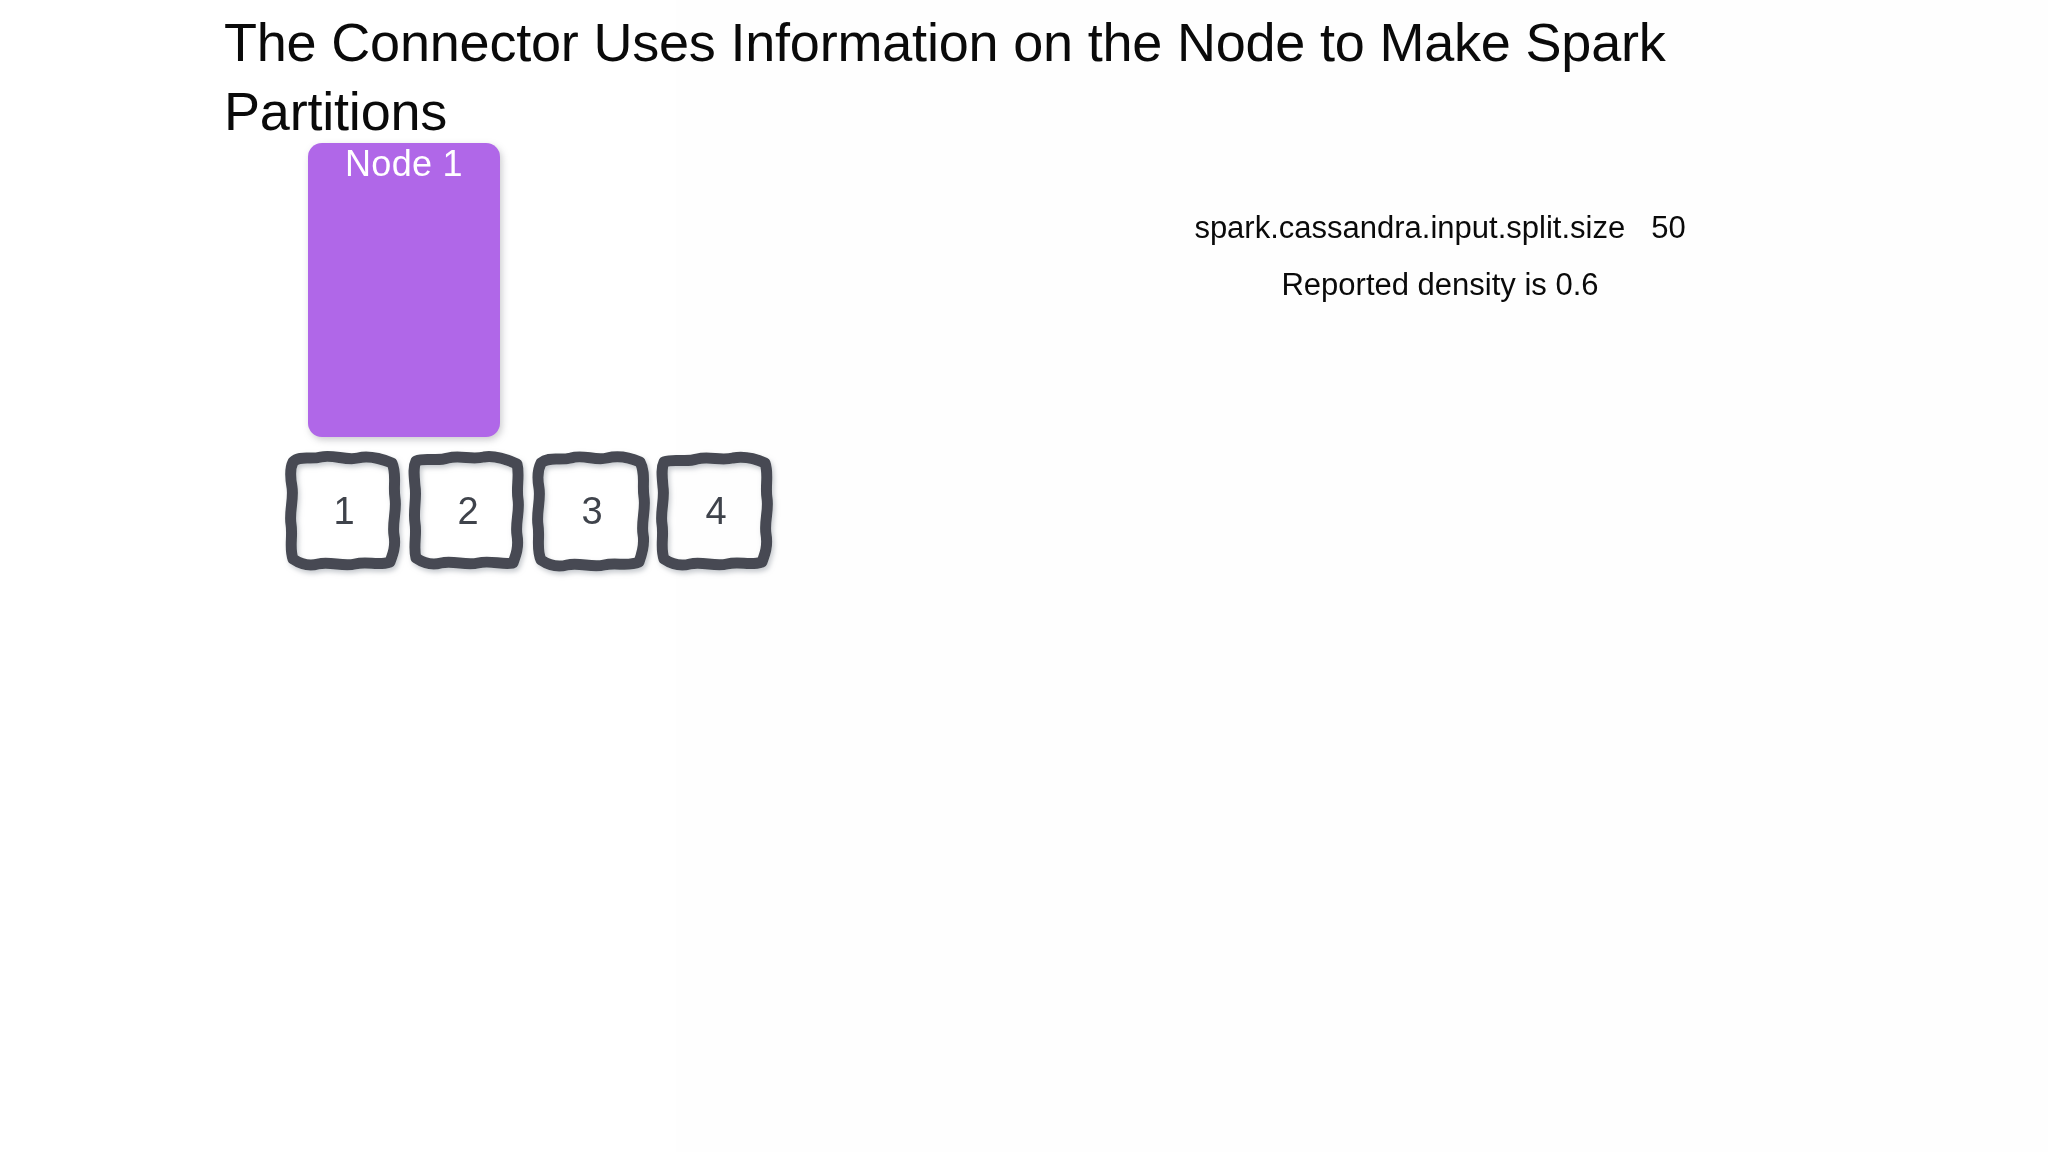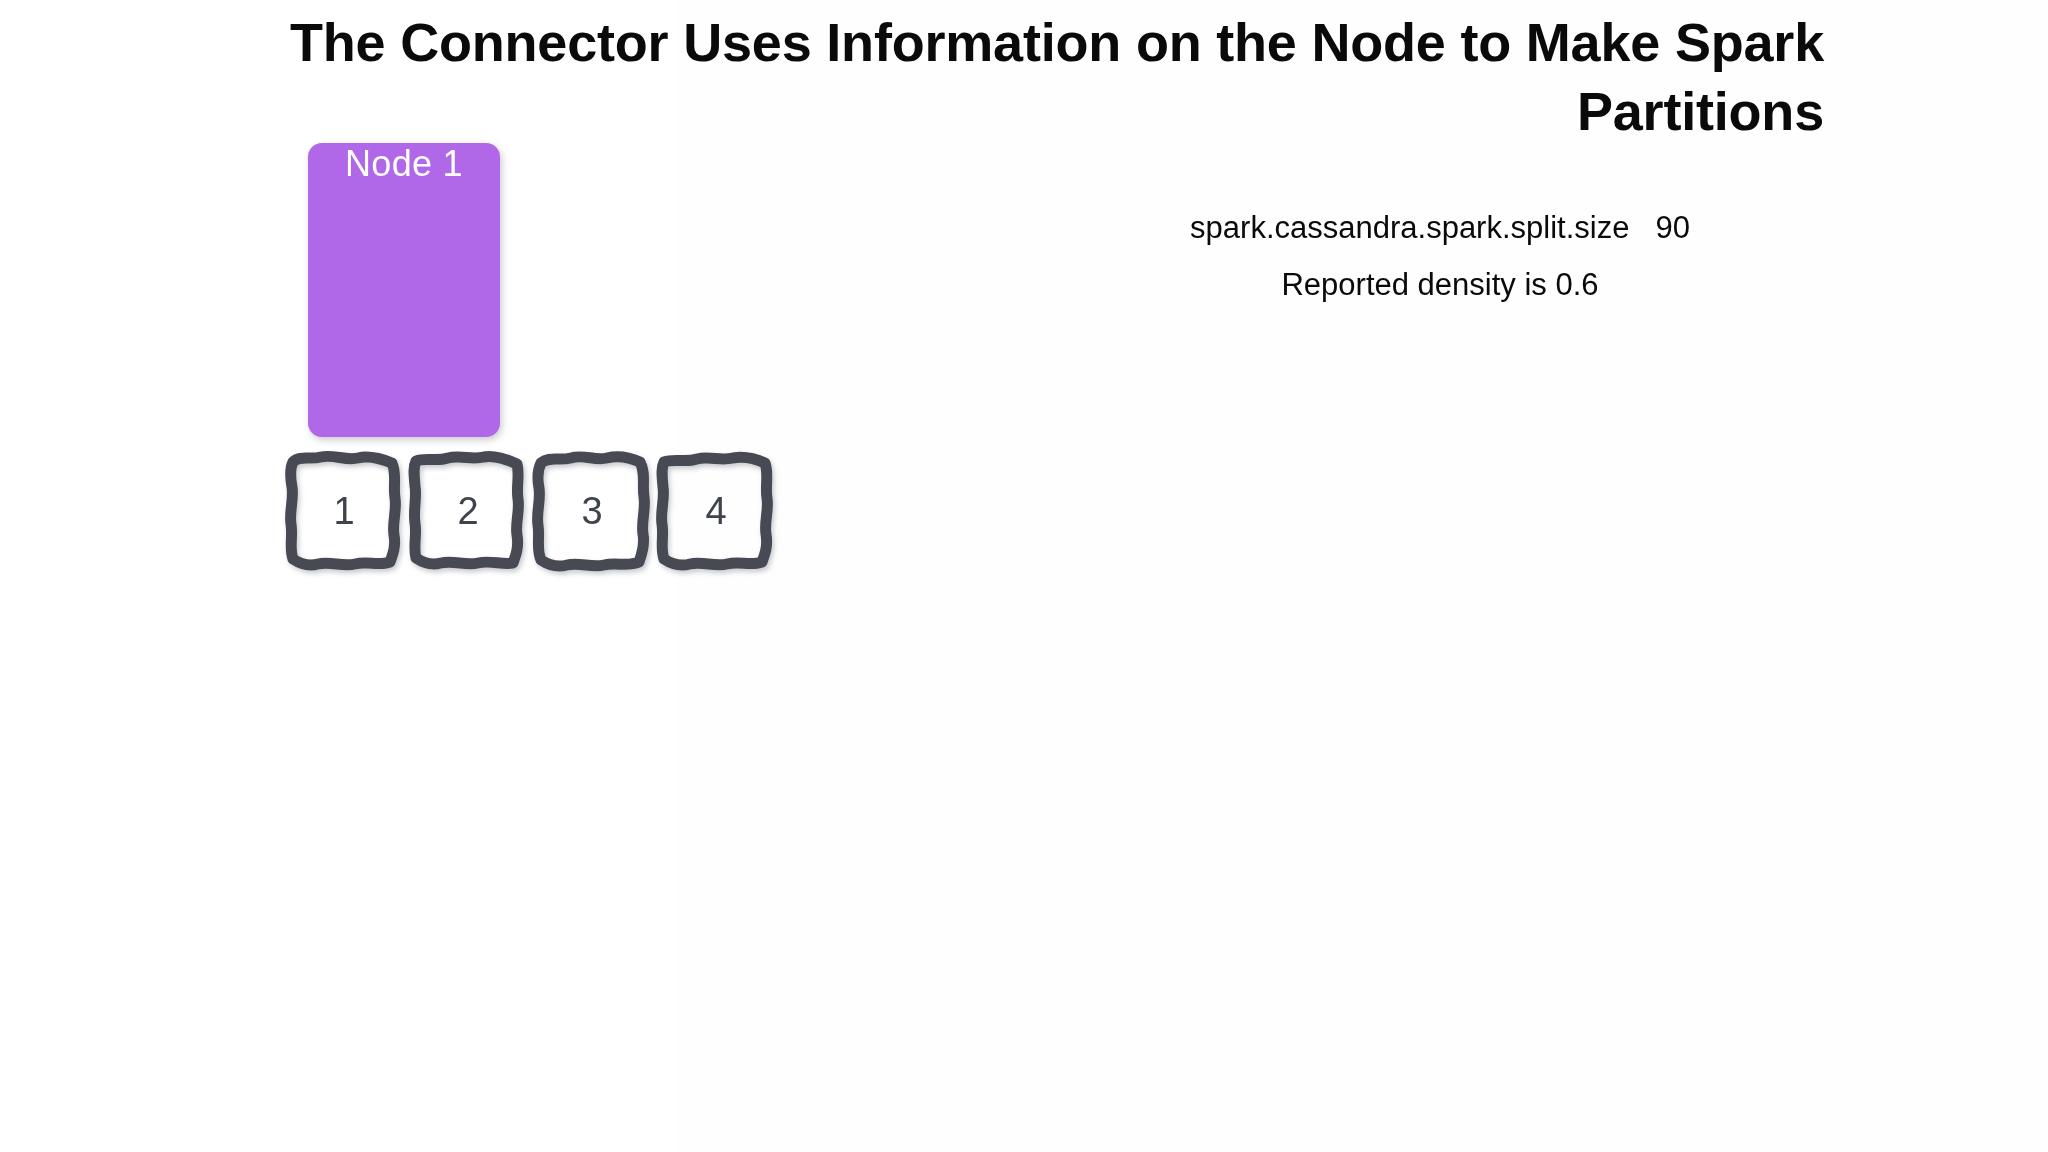--- a/index.html
+++ b/index.html
@@ -30,24 +30,24 @@
     pointer-events: none;
   }
 
   
   .title {
     position: absolute;
     left: 50%;
     transform: translateX(-50%);
     top: 8px;
     width: 1600px;
-    text-align: right;
+    text-align: left;
     font-size: 54px;
     line-height: 1.28;
-    font-weight: 700;
+    font-weight: 400;
     color: #0a0a0a;
     letter-spacing: -0.2px;
   }
 
   
   .node-box {
     position: absolute;
     left: 308px;
     top: 143px;
     width: 192px;
@@ -178,17 +178,17 @@
                  C117,28 113,40 115,52 C117,64 112,76 114,88 C116,100 113,108 110,116
                  C99,120 87,115 75,118 C63,121 50,115 38,118 C27,121 18,117 12,113
                  C8,102 12,90 10,78 C8,66 13,53 11,41 C10,30 9,22 12,16 Z"></path>
       </svg>
       <span class="part-num">4</span>
     </div>
 
   </div>
 
   <div class="config-block">
-    <div class="config-line first"><span>spark.cassandra.spark.split.size</span><span class="config-gap"></span><span>90</span></div>
+    <div class="config-line first"><span>spark.cassandra.input.split.size</span><span class="config-gap"></span><span>50</span></div>
     <div class="config-line">Reported density is 0.6</div>
   </div>
 
 </div>
 
 </body></html>

